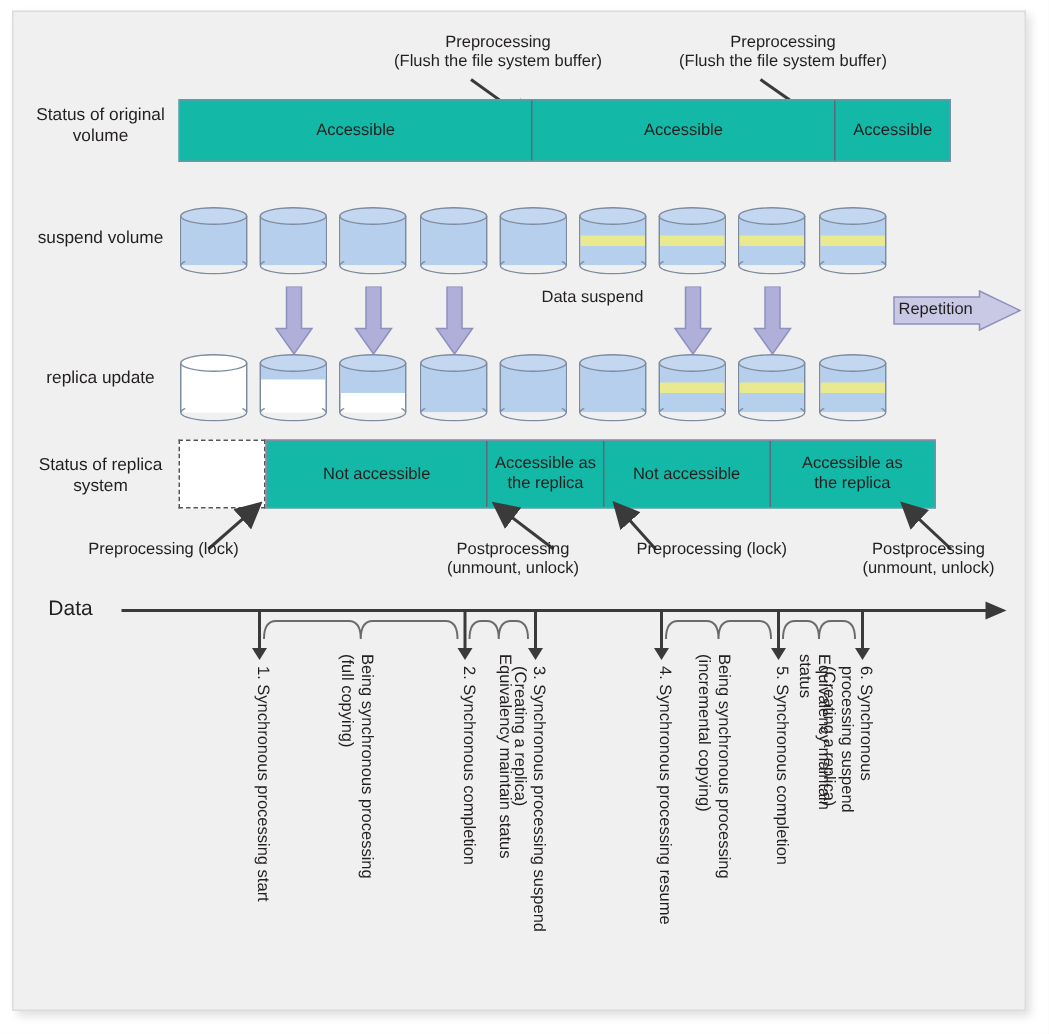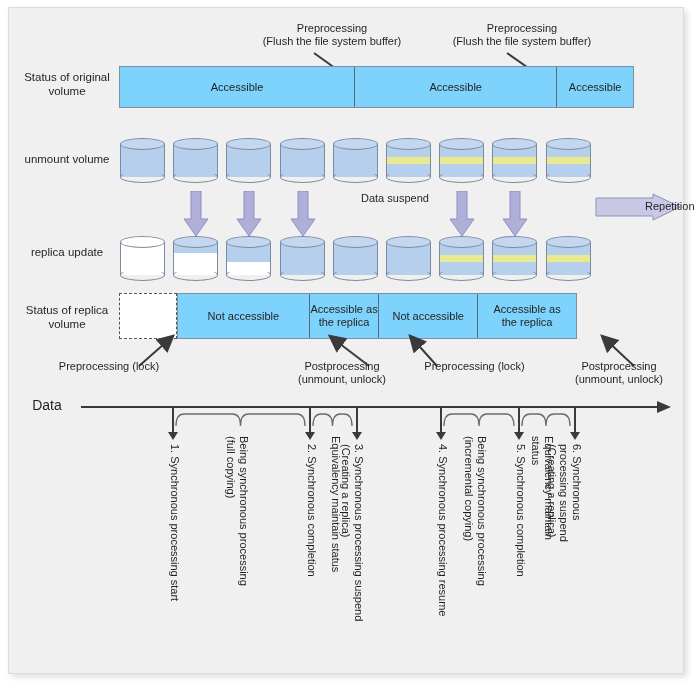--- a/index.html
+++ b/index.html
@@ -40,21 +40,21 @@
     font-size: 11.5px;
     line-height: 14px;
     text-align: center;
     white-space: pre-line;
   }
 
   
   .statusbar {
     position: absolute;
     display: flex;
-    background: #7dd3fc;
+    background: #14b8a6;
     border: 1px solid #7b8fa6;
     box-sizing: border-box;
   }
   .statusbar .seg {
     display: flex;
     align-items: center;
     justify-content: center;
     border-right: 1px solid #5b6b7d;
     box-sizing: border-box;
     font-size: 11px;
@@ -130,21 +130,20 @@
   .repetition {
     position: absolute;
     width: 86px;
     height: 28px;
   }
   .repetition .rtext {
     position: absolute;
     left: 4px; top: 7px;
     font-size: 11px;
     color: #231f20;
-    margin-left: 46px;
   }
   .tick {
     position: absolute;
     width: 2px;
     background: #3a3a3a;
   }
   .tickhead {
     position: absolute;
     width: 0; height: 0;
     border-left: 5px solid transparent;
@@ -184,21 +183,21 @@
 
   <div class="row-label" style="left:8px; top:62px; width:100px;">Status of original
 volume</div>
 
   <div class="statusbar" style="left:110px; top:58px; width:515px; height:42px;">
     <div class="seg" style="width:236px;">Accessible</div>
     <div class="seg" style="width:203px;">Accessible</div>
     <div class="seg" style="width:76px;">Accessible</div>
   </div>
 
-  <div class="row-label" style="left:8px; top:144px; width:100px;">unmount volume</div>
+  <div class="row-label" style="left:8px; top:144px; width:100px;">suspend volume</div>
 
   <div id="orig-cyl-row">
       <div class="cyl" style="left: 111px; top: 130px;">
         <div class="body">
           <div class="fill" style="height: 33px;"></div>
         </div>
         <div class="bottom"></div>
         <div class="top"></div>
       </div>
       <div class="cyl" style="left: 164px; top: 130px;">
@@ -353,25 +352,25 @@
         <div class="body">
           <div class="fill" style="height: 33px;"></div>
           <div class="band" style="top: 13px; height: 7px;"></div>
         </div>
         <div class="bottom"></div>
         <div class="top"></div>
       </div>
     </div>
 
   <div class="row-label" style="left:8px; top:295px; width:100px;">Status of replica
-volume</div>
+system</div>
 
   <div class="seg-dashed" style="left:110px; top:285px; width:58px; height:46px;"></div>
 
-  <div class="statusbar" style="left:168px; top:285px; width:400px; height:46px;">
+  <div class="statusbar" style="left:168px; top:285px; width:447px; height:46px;">
     <div class="seg" style="width:148px;">Not accessible</div>
     <div class="seg" style="width:78px;">Accessible as
 the replica</div>
     <div class="seg" style="width:111px;">Not accessible</div>
     <div class="seg" style="width:110px;">Accessible as
 the replica</div>
   </div>
 
   <svg class="annot-svg" width="676" height="667">
     <line x1="130" y1="358" x2="163" y2="329" stroke="#3a3a3a" stroke-width="2" marker-end="url(#ah)"></line>

